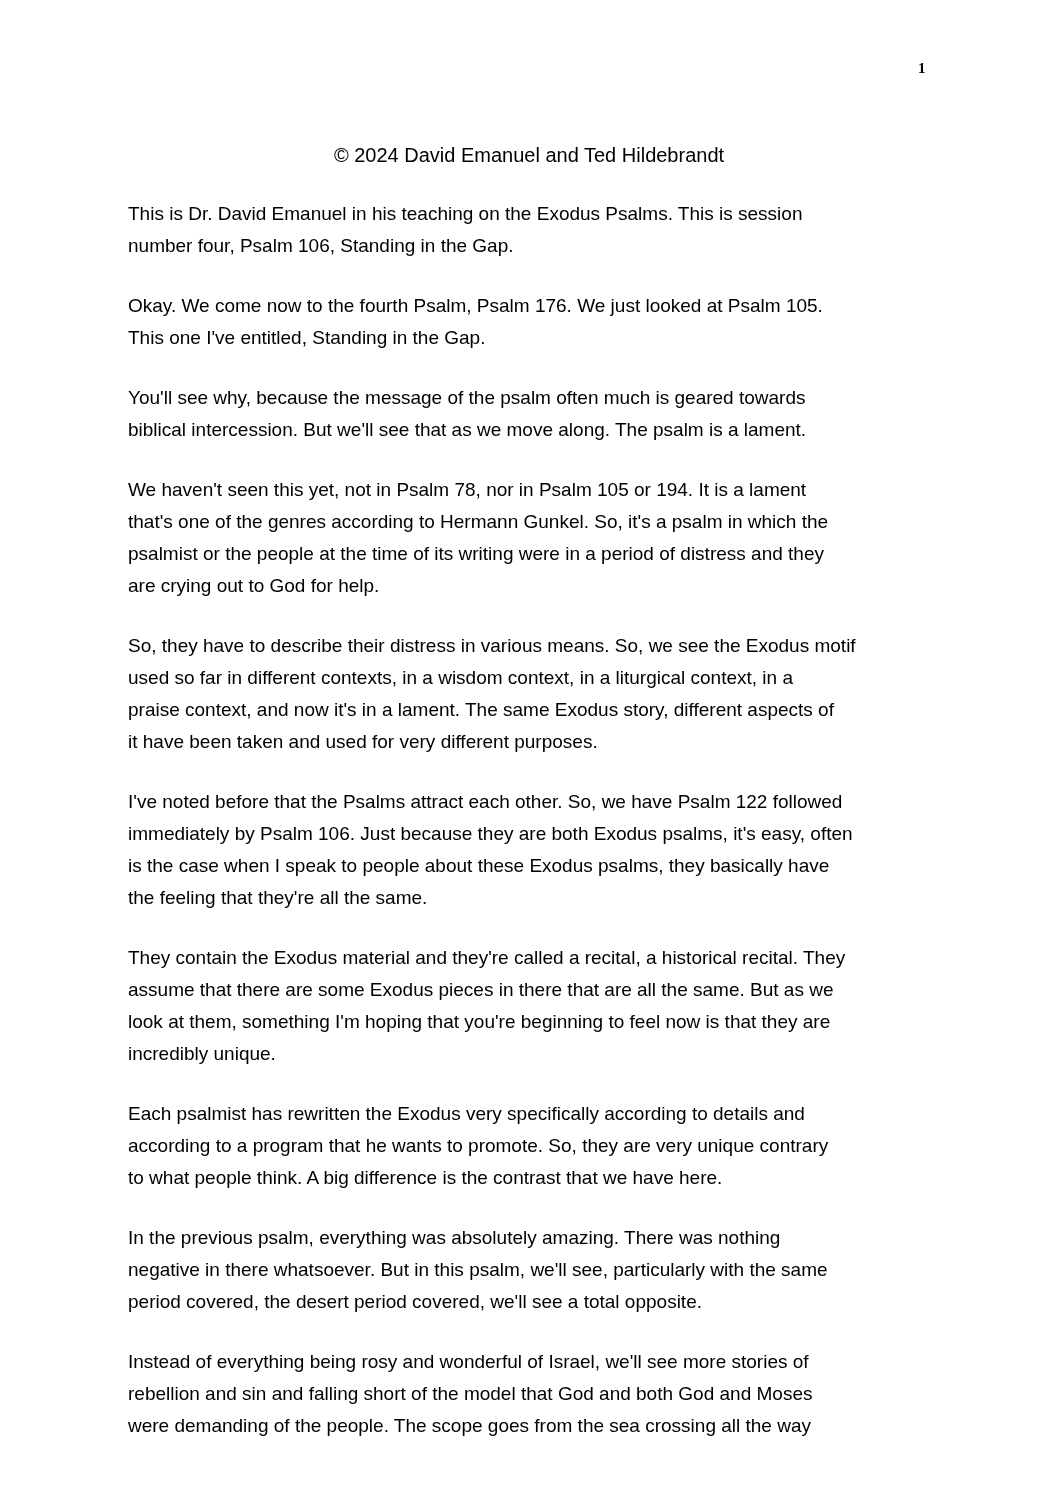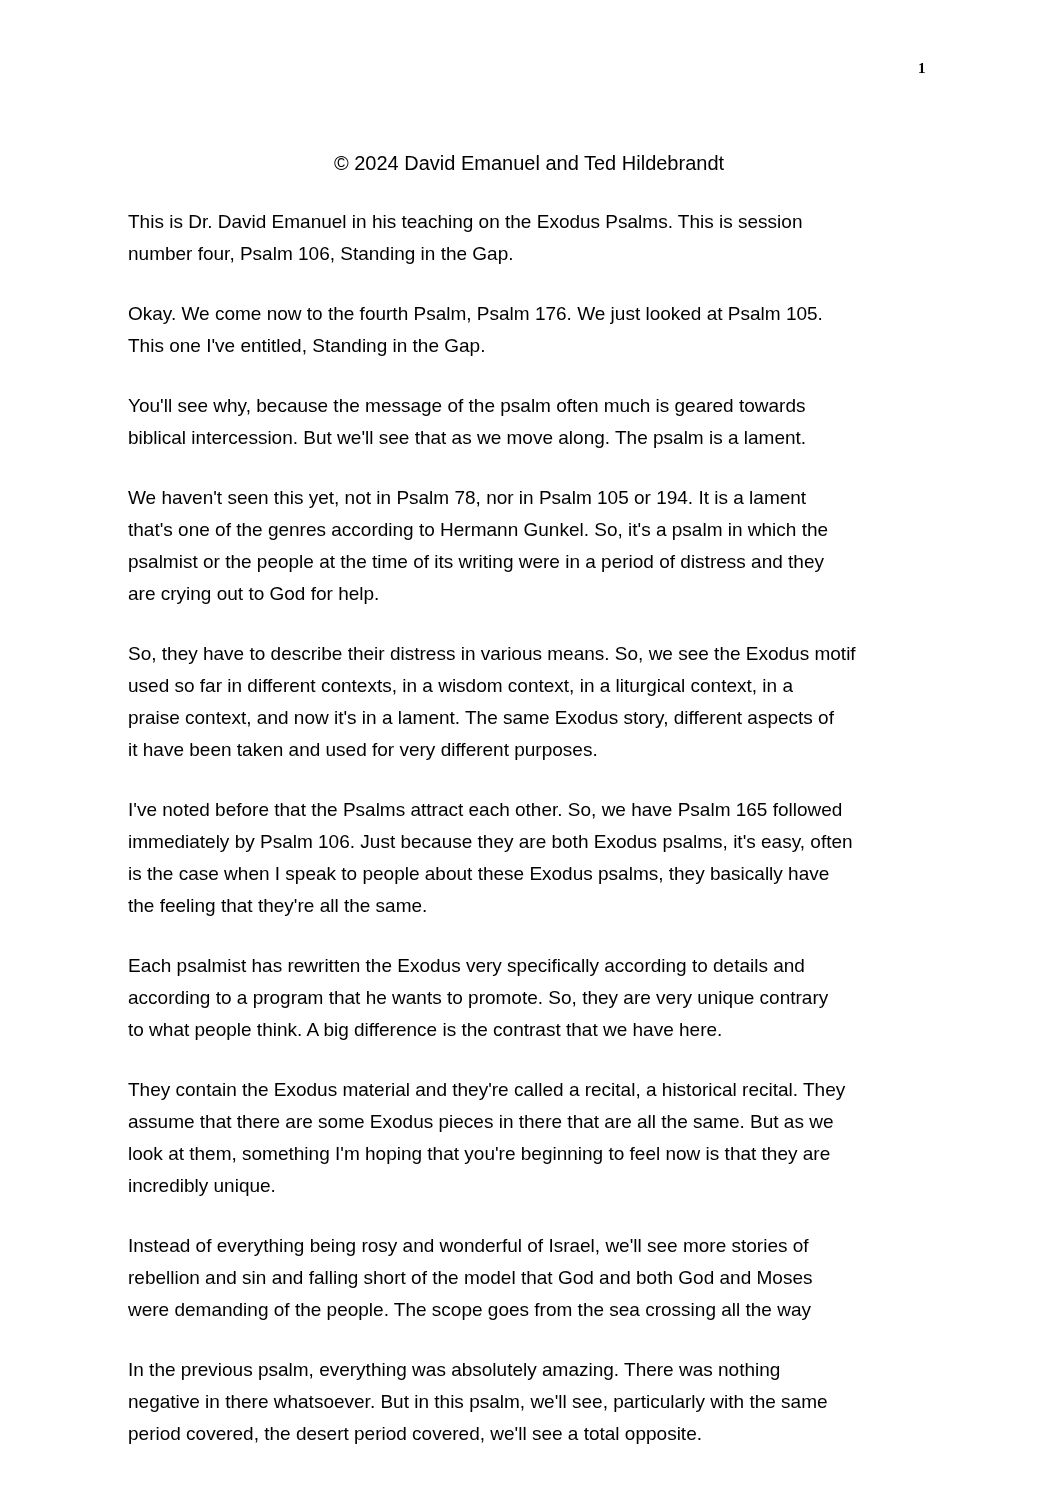--- a/index.html
+++ b/index.html
@@ -31,21 +31,21 @@
   }
   .doc-title {
     font-size: 27px;
     line-height: 34px;
     font-weight: 700;
     letter-spacing: 0px;
   }
   .doc-subtitle {
     font-size: 20px;
     line-height: 26px;
-    margin-top: 20px;
+    margin-top: 12px;
     font-weight: 400;
   }
   .doc-body {
     margin: 30px 46px 0 128px;
     font-size: 19px;
     line-height: 32px;
   }
   .para {
     white-space: pre-line;
     margin: 0 0 28px 0;
@@ -70,32 +70,32 @@
     <p class="para">You'll see why, because the message of the psalm often much is geared towards
 biblical intercession. But we'll see that as we move along. The psalm is a lament.</p>
     <p class="para">We haven't seen this yet, not in Psalm 78, nor in Psalm 105 or 194. It is a lament
 that's one of the genres according to Hermann Gunkel. So, it's a psalm in which the
 psalmist or the people at the time of its writing were in a period of distress and they
 are crying out to God for help.</p>
     <p class="para">So, they have to describe their distress in various means. So, we see the Exodus motif
 used so far in different contexts, in a wisdom context, in a liturgical context, in a
 praise context, and now it's in a lament. The same Exodus story, different aspects of
 it have been taken and used for very different purposes.</p>
-    <p class="para">I've noted before that the Psalms attract each other. So, we have Psalm 165 followed
+    <p class="para">I've noted before that the Psalms attract each other. So, we have Psalm 122 followed
 immediately by Psalm 106. Just because they are both Exodus psalms, it's easy, often
 is the case when I speak to people about these Exodus psalms, they basically have
 the feeling that they're all the same.</p>
-    <p class="para">Each psalmist has rewritten the Exodus very specifically according to details and
-according to a program that he wants to promote. So, they are very unique contrary
-to what people think. A big difference is the contrast that we have here.</p>
     <p class="para">They contain the Exodus material and they're called a recital, a historical recital. They
 assume that there are some Exodus pieces in there that are all the same. But as we
 look at them, something I'm hoping that you're beginning to feel now is that they are
 incredibly unique.</p>
+    <p class="para">Each psalmist has rewritten the Exodus very specifically according to details and
+according to a program that he wants to promote. So, they are very unique contrary
+to what people think. A big difference is the contrast that we have here.</p>
+    <p class="para">In the previous psalm, everything was absolutely amazing. There was nothing
+negative in there whatsoever. But in this psalm, we'll see, particularly with the same
+period covered, the desert period covered, we'll see a total opposite.</p>
     <p class="para">Instead of everything being rosy and wonderful of Israel, we'll see more stories of
 rebellion and sin and falling short of the model that God and both God and Moses
 were demanding of the people. The scope goes from the sea crossing all the way</p>
-    <p class="para">In the previous psalm, everything was absolutely amazing. There was nothing
-negative in there whatsoever. But in this psalm, we'll see, particularly with the same
-period covered, the desert period covered, we'll see a total opposite.</p>
   </div>
 
 </div>
 
 </body></html>

